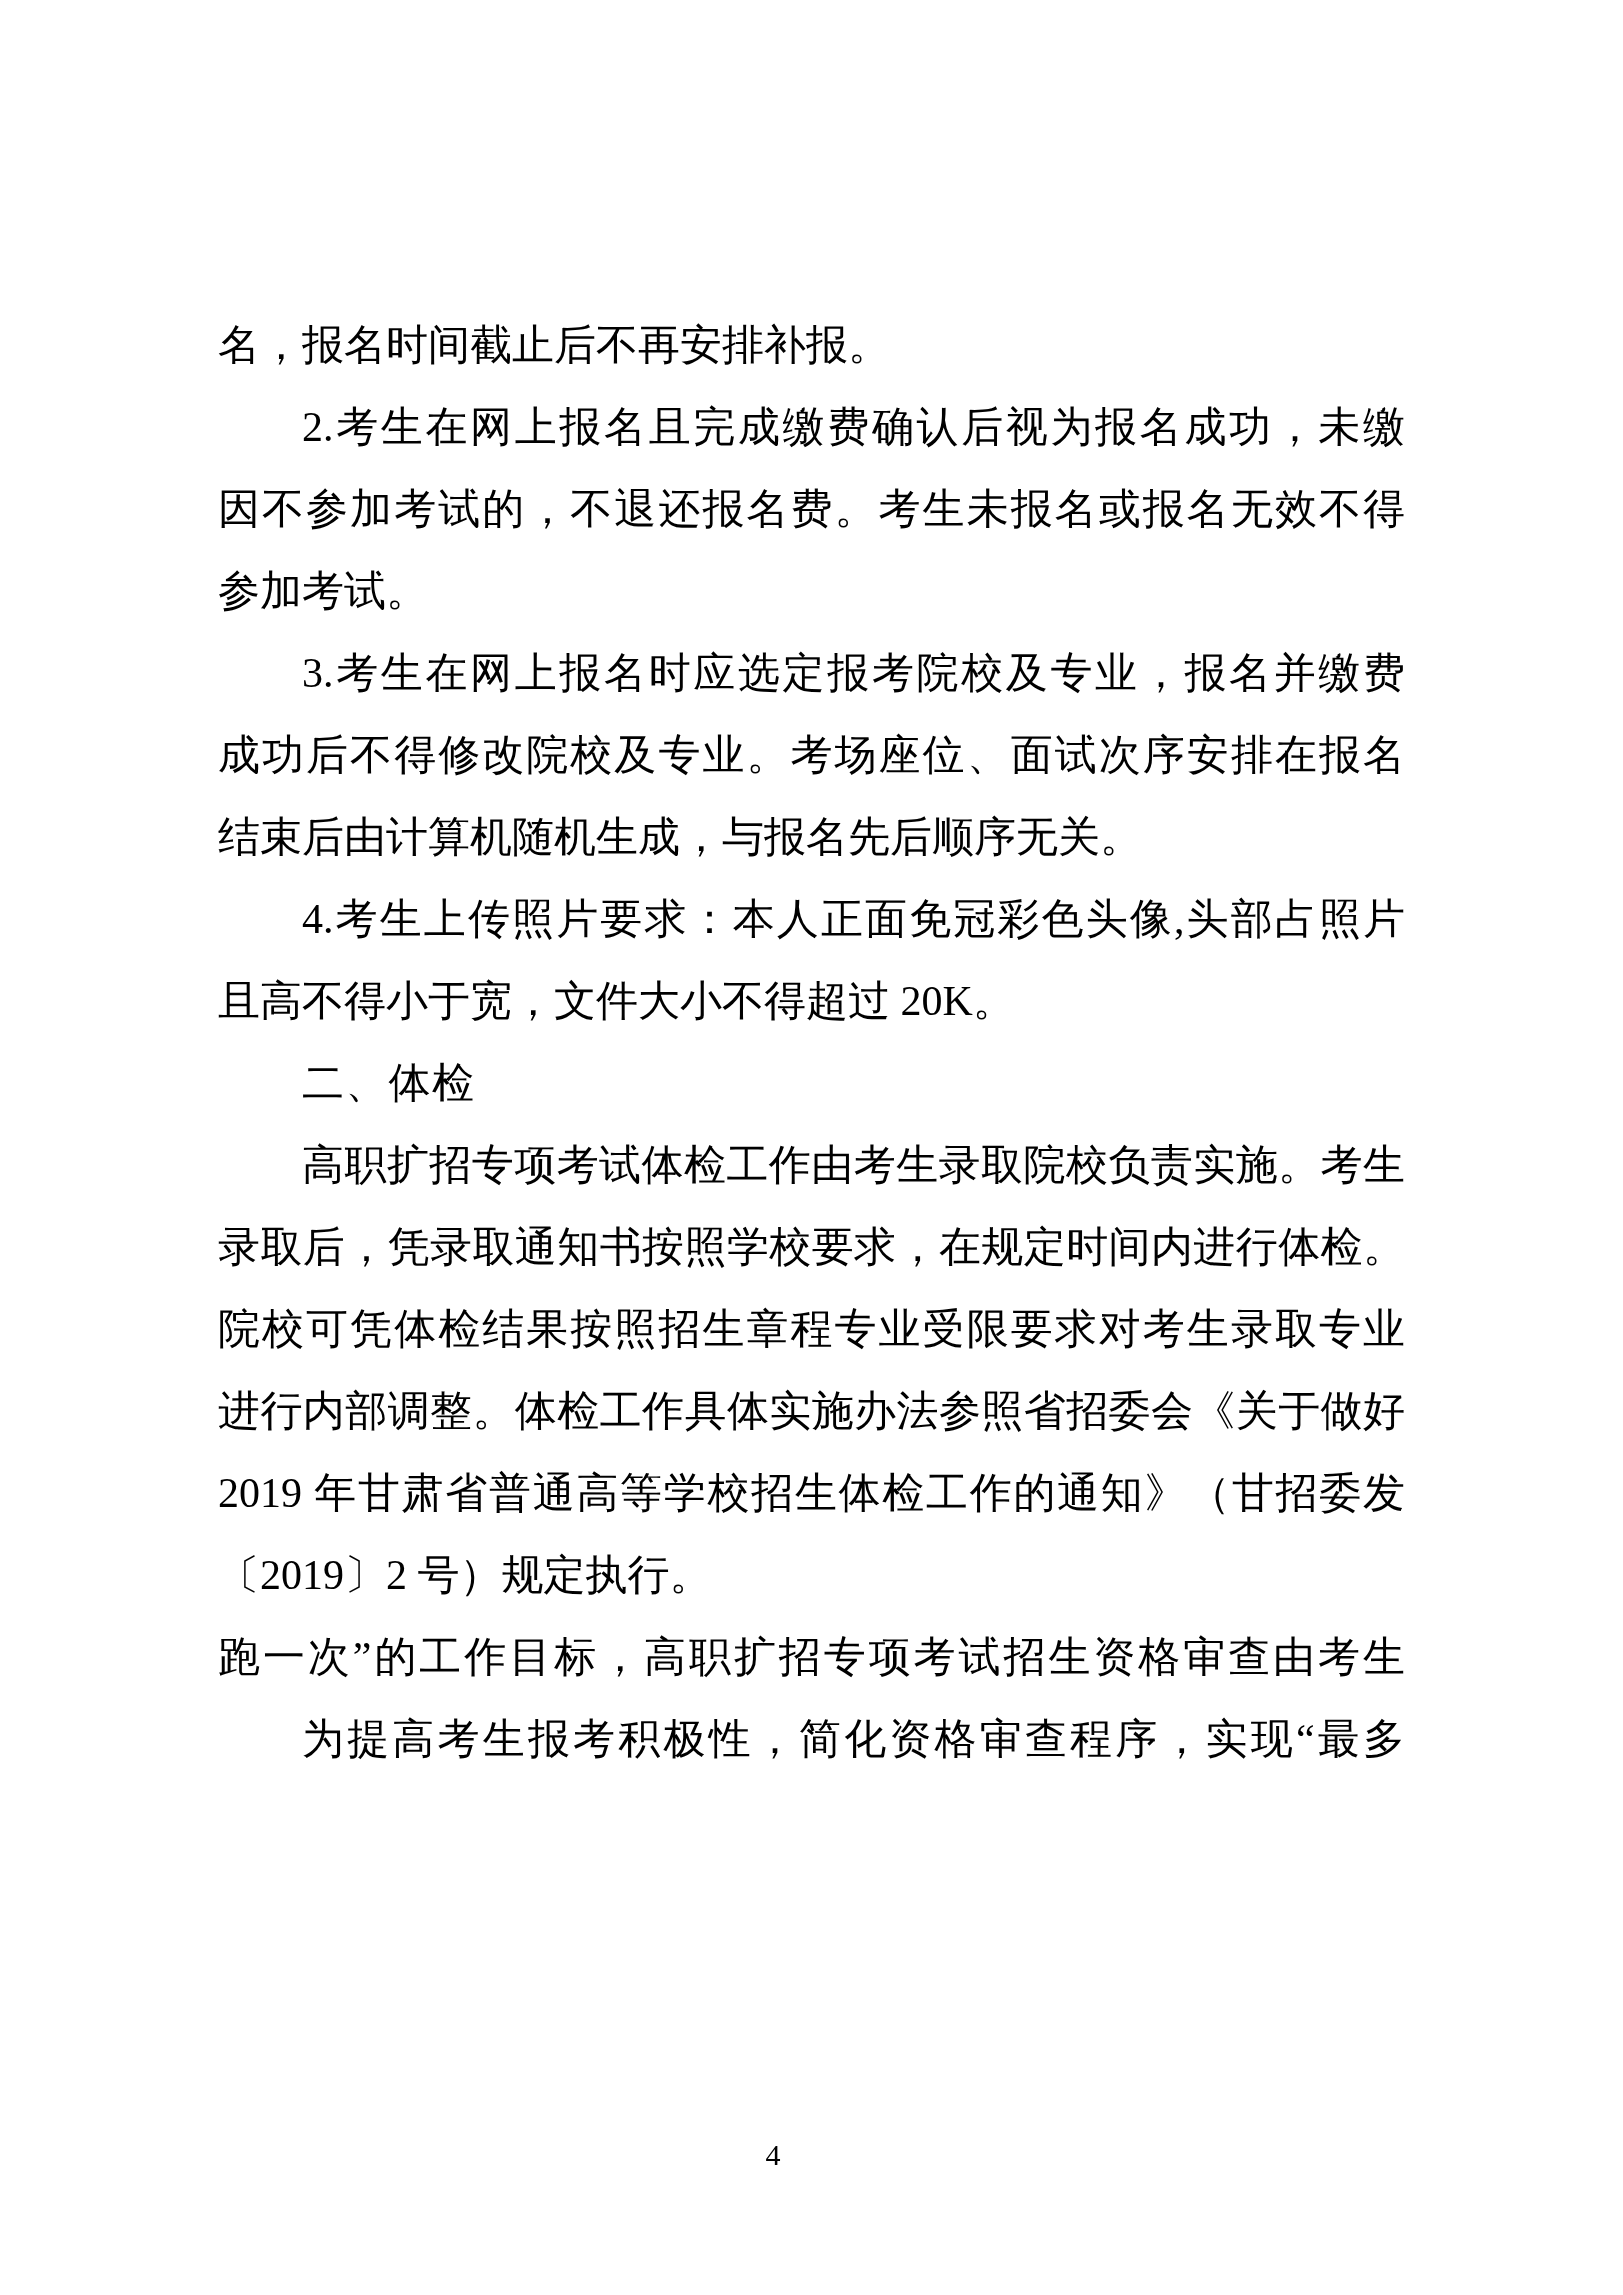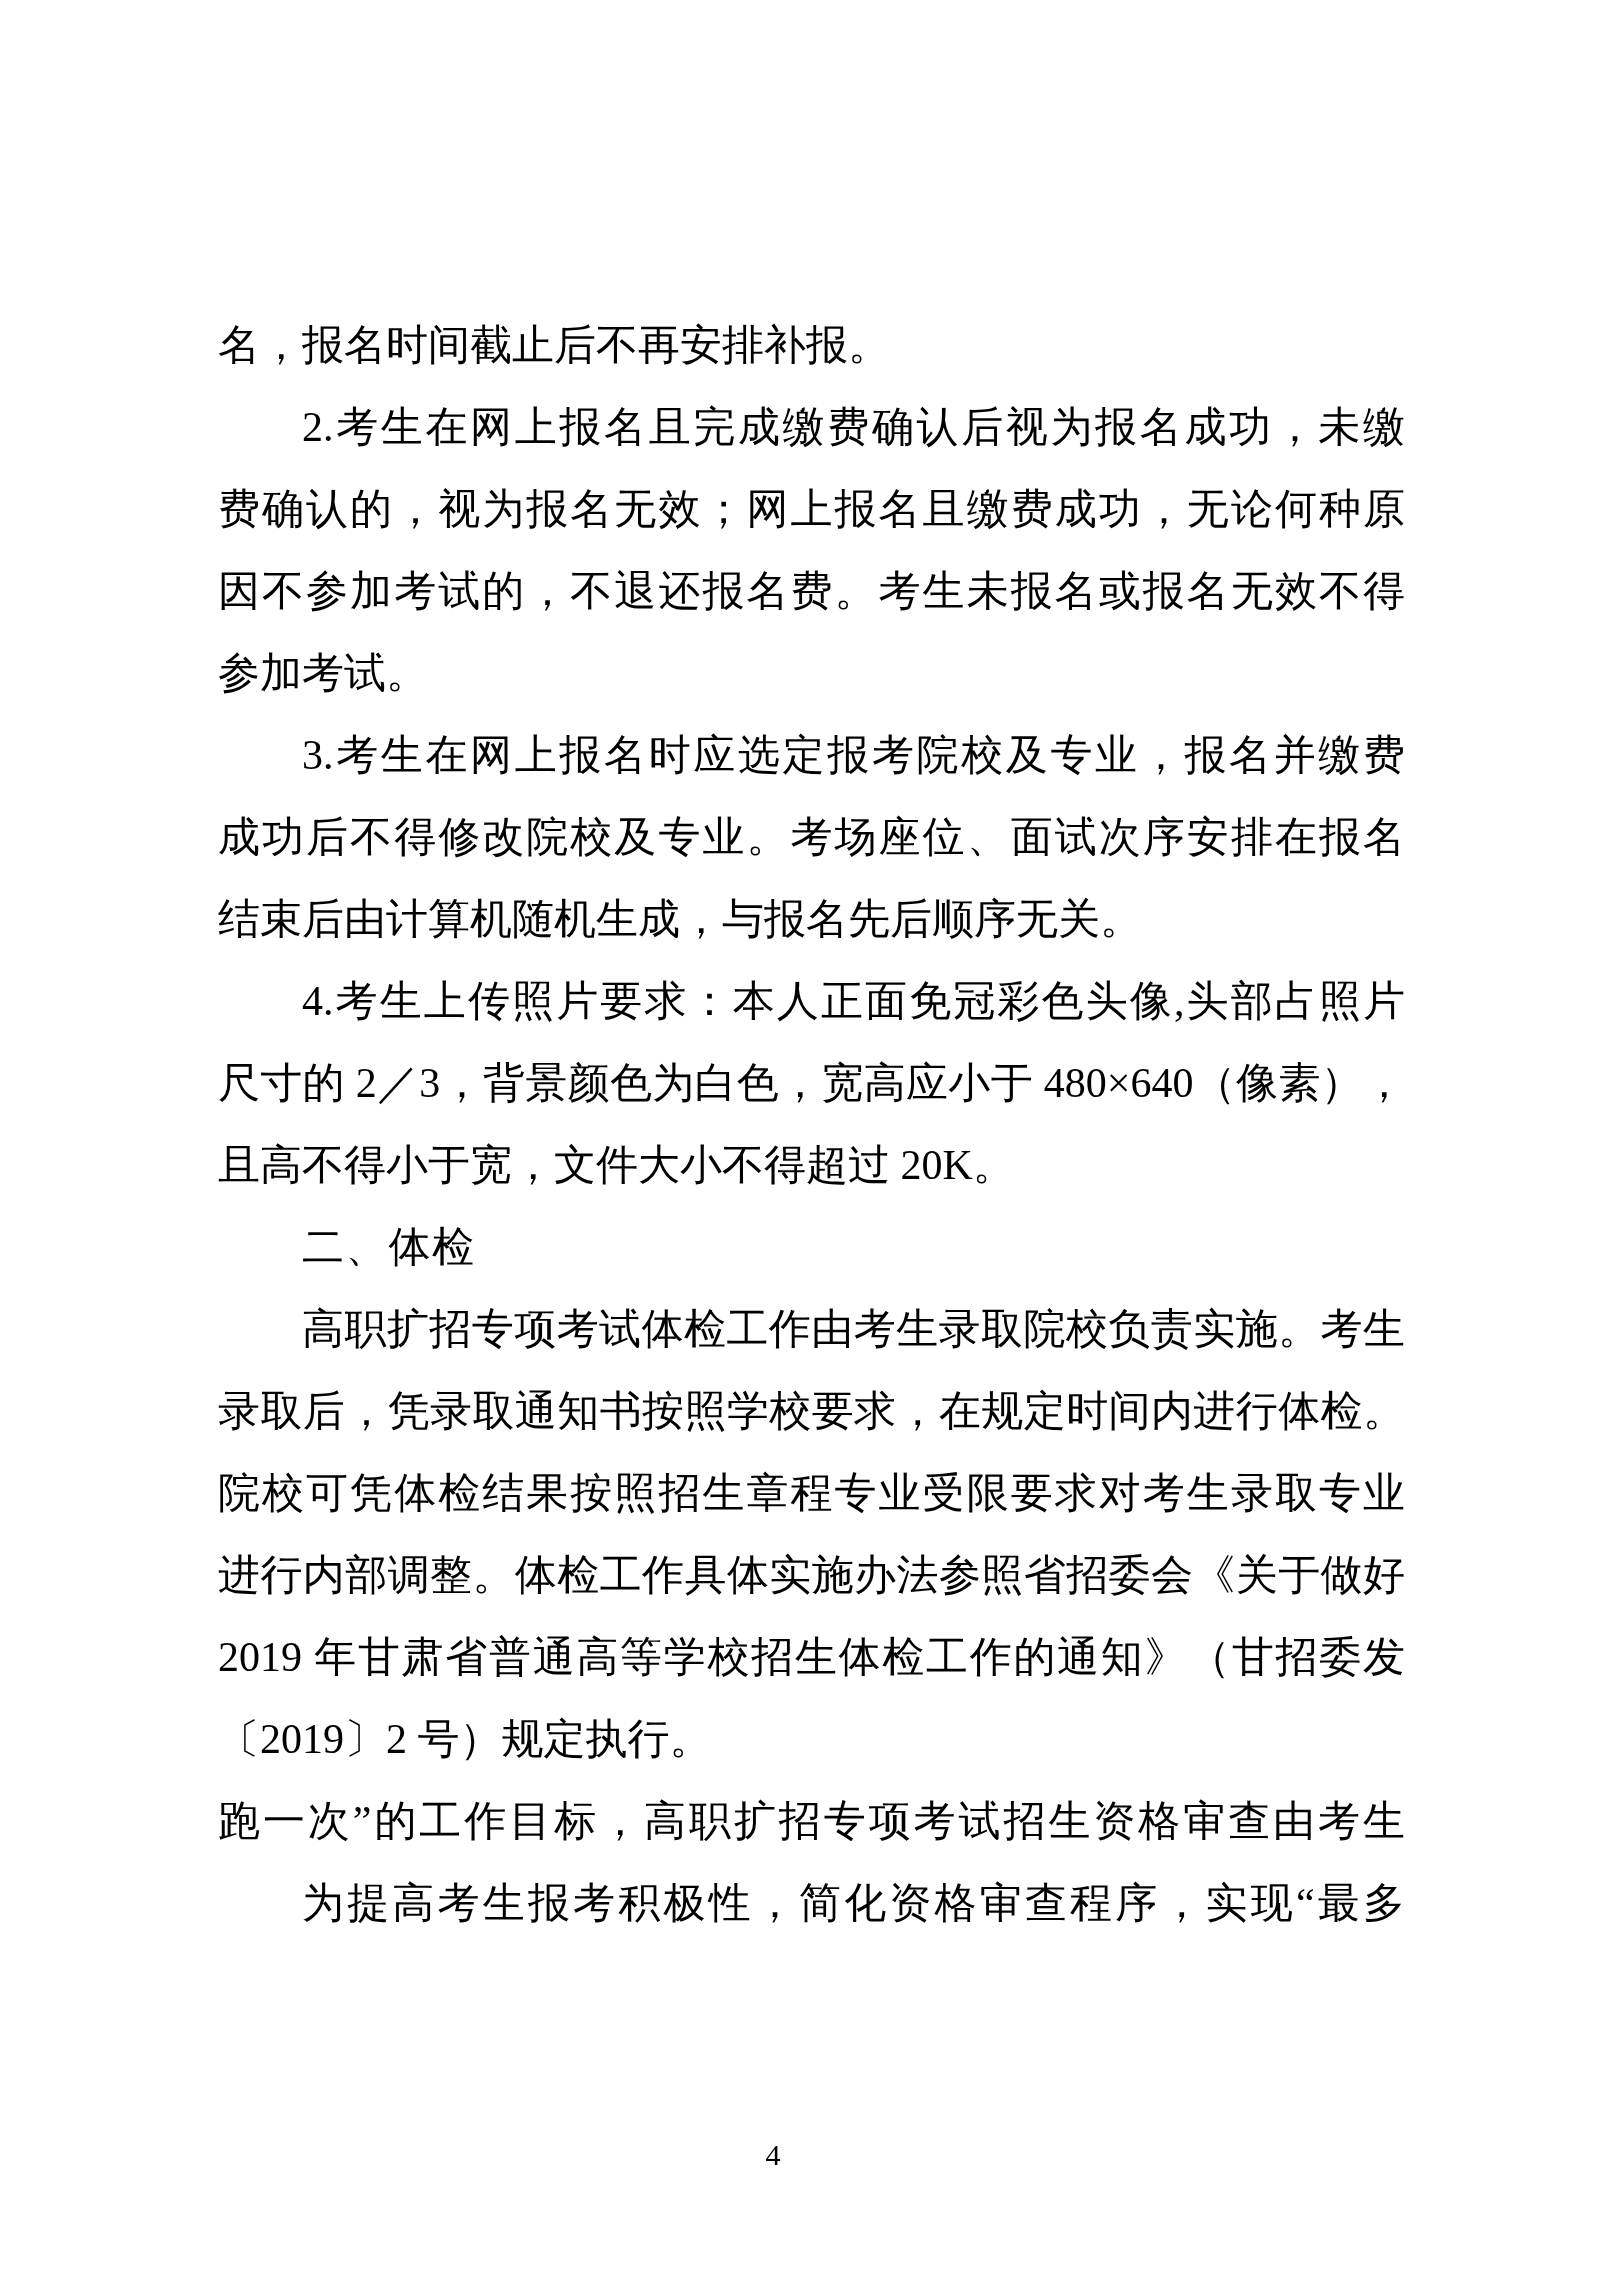--- a/index.html
+++ b/index.html
@@ -55,28 +55,26 @@
     font-family: "Liberation Serif", serif;
   }
 </style>
 </head>
 <body>
 
 <div class="page">
   <div class="content">
     <div class="line">名，报名时间截止后不再安排补报。</div>
     <div class="line j ind">2.考生在网上报名且完成缴费确认后视为报名成功，未缴</div>
-    <div class="line j">费确认的，视为报名无效；网上报名且缴费成功，无论何种原</div>
     <div class="line j">因不参加考试的，不退还报名费。考生未报名或报名无效不得</div>
     <div class="line">参加考试。</div>
     <div class="line j ind">3.考生在网上报名时应选定报考院校及专业，报名并缴费</div>
     <div class="line j">成功后不得修改院校及专业。考场座位、面试次序安排在报名</div>
     <div class="line">结束后由计算机随机生成，与报名先后顺序无关。</div>
     <div class="line j ind">4.考生上传照片要求：本人正面免冠彩色头像,头部占照片</div>
-    <div class="line j">尺寸的 2／3，背景颜色为白色，宽高应小于 480×640（像素），</div>
     <div class="line">且高不得小于宽，文件大小不得超过 20K。</div>
     <div class="line heading">二、体检</div>
     <div class="line j ind">高职扩招专项考试体检工作由考生录取院校负责实施。考生</div>
     <div class="line j">录取后，凭录取通知书按照学校要求，在规定时间内进行体检。</div>
     <div class="line j">院校可凭体检结果按照招生章程专业受限要求对考生录取专业</div>
     <div class="line j">进行内部调整。体检工作具体实施办法参照省招委会《关于做好</div>
     <div class="line j">2019 年甘肃省普通高等学校招生体检工作的通知》（甘招委发</div>
     <div class="line">〔2019〕2 号）规定执行。</div>
     <div class="line j">跑一次”的工作目标，高职扩招专项考试招生资格审查由考生</div>
     <div class="line j ind">为提高考生报考积极性，简化资格审查程序，实现“最多</div>

